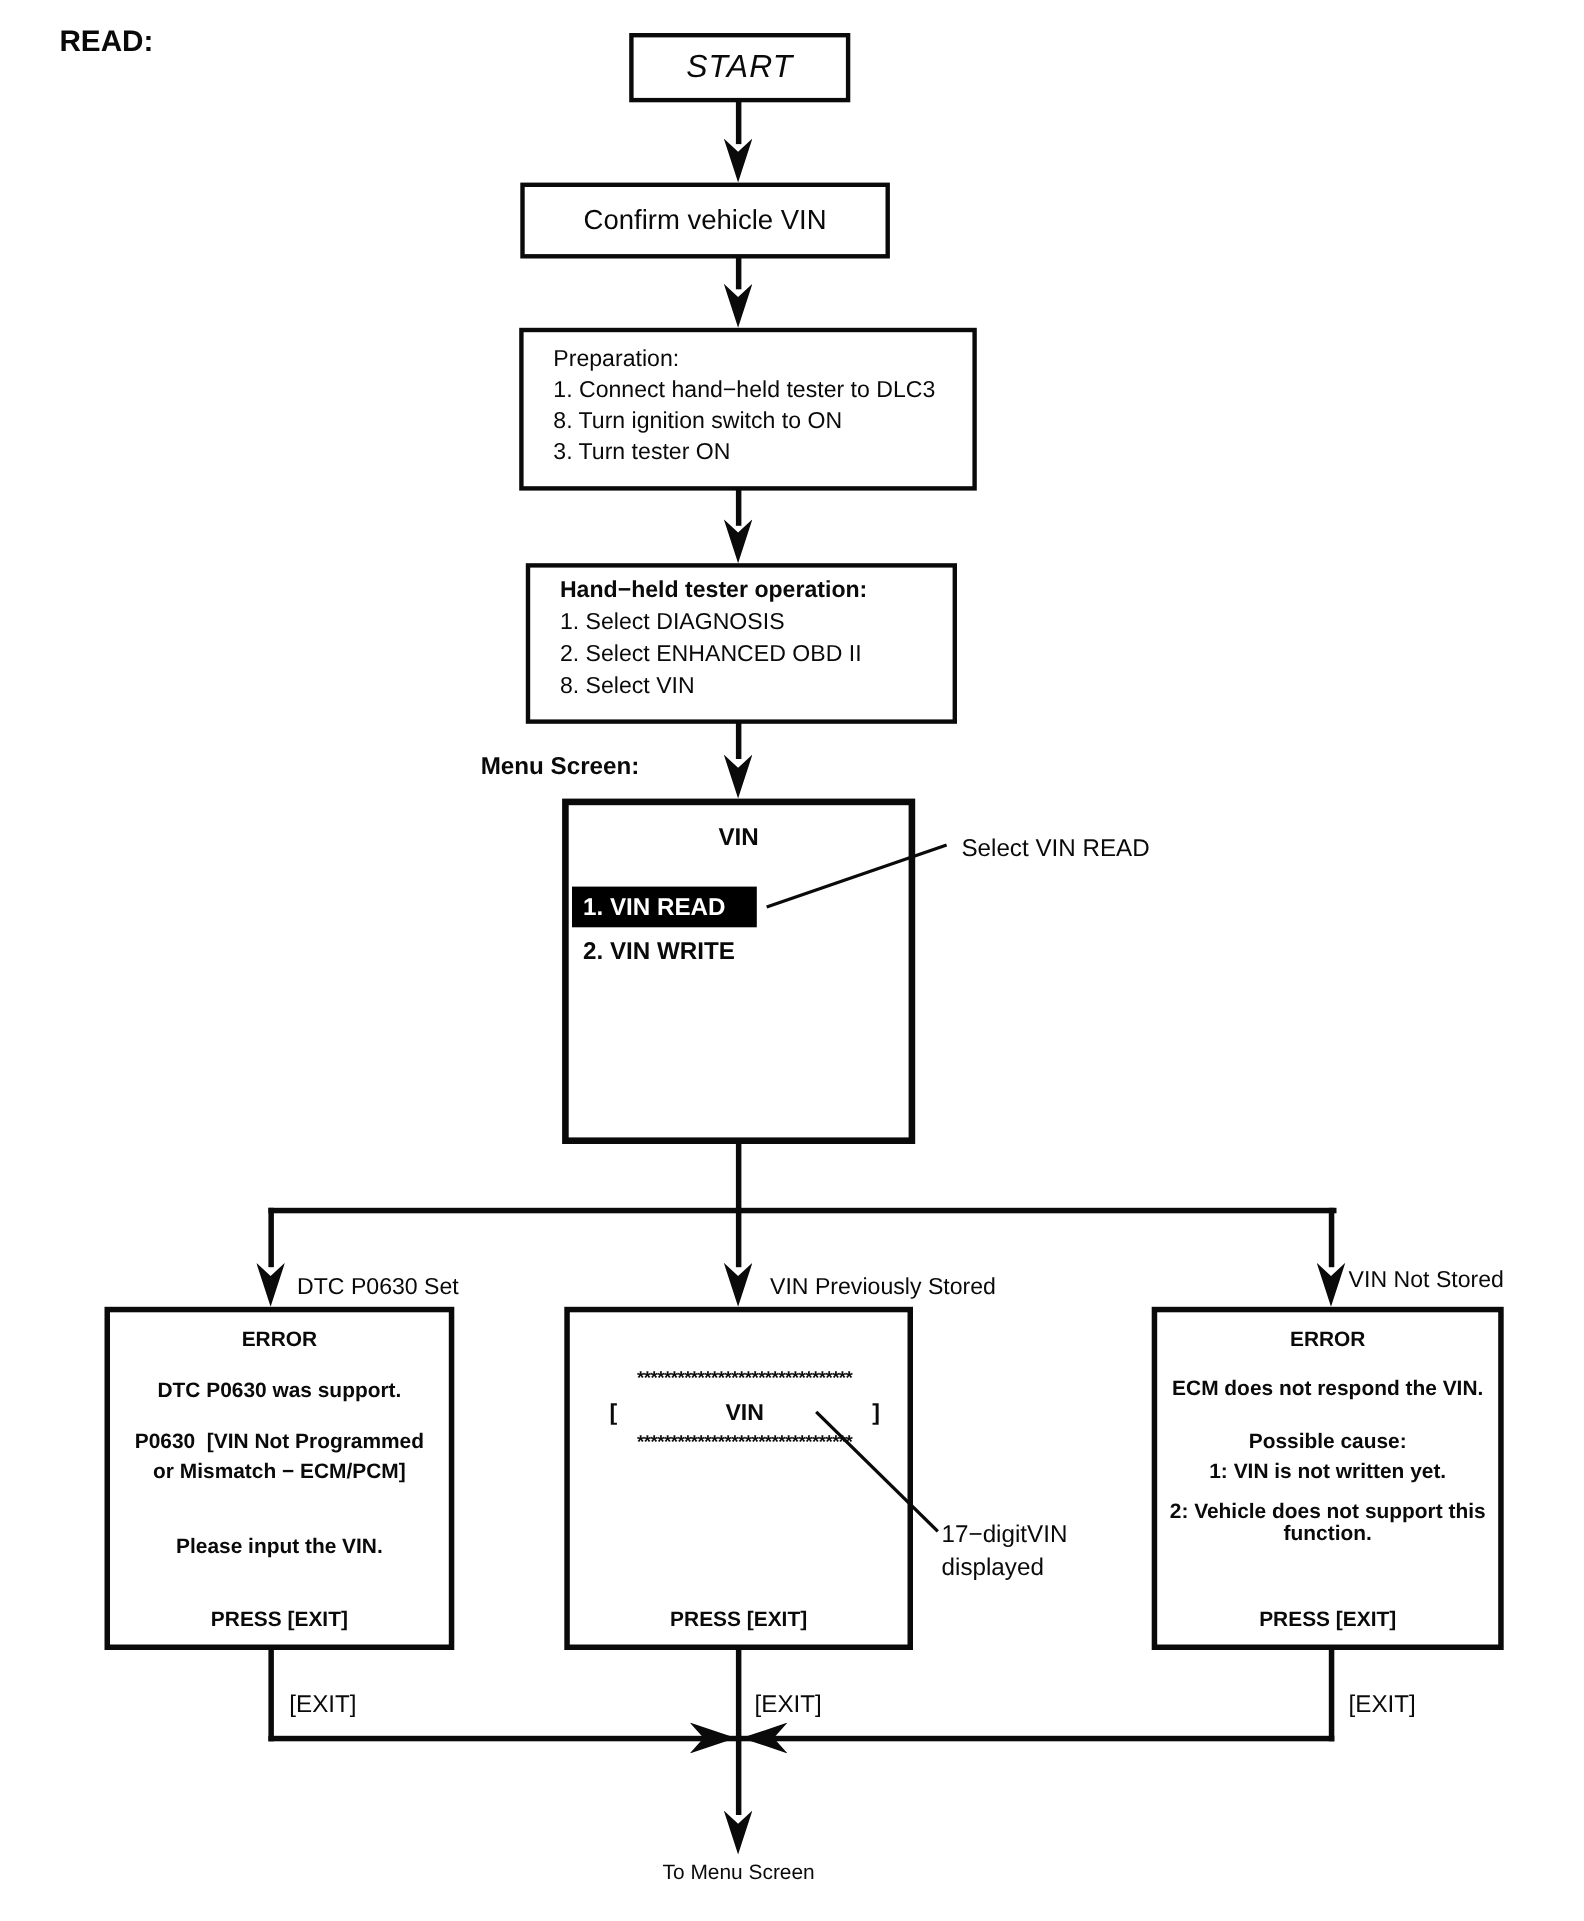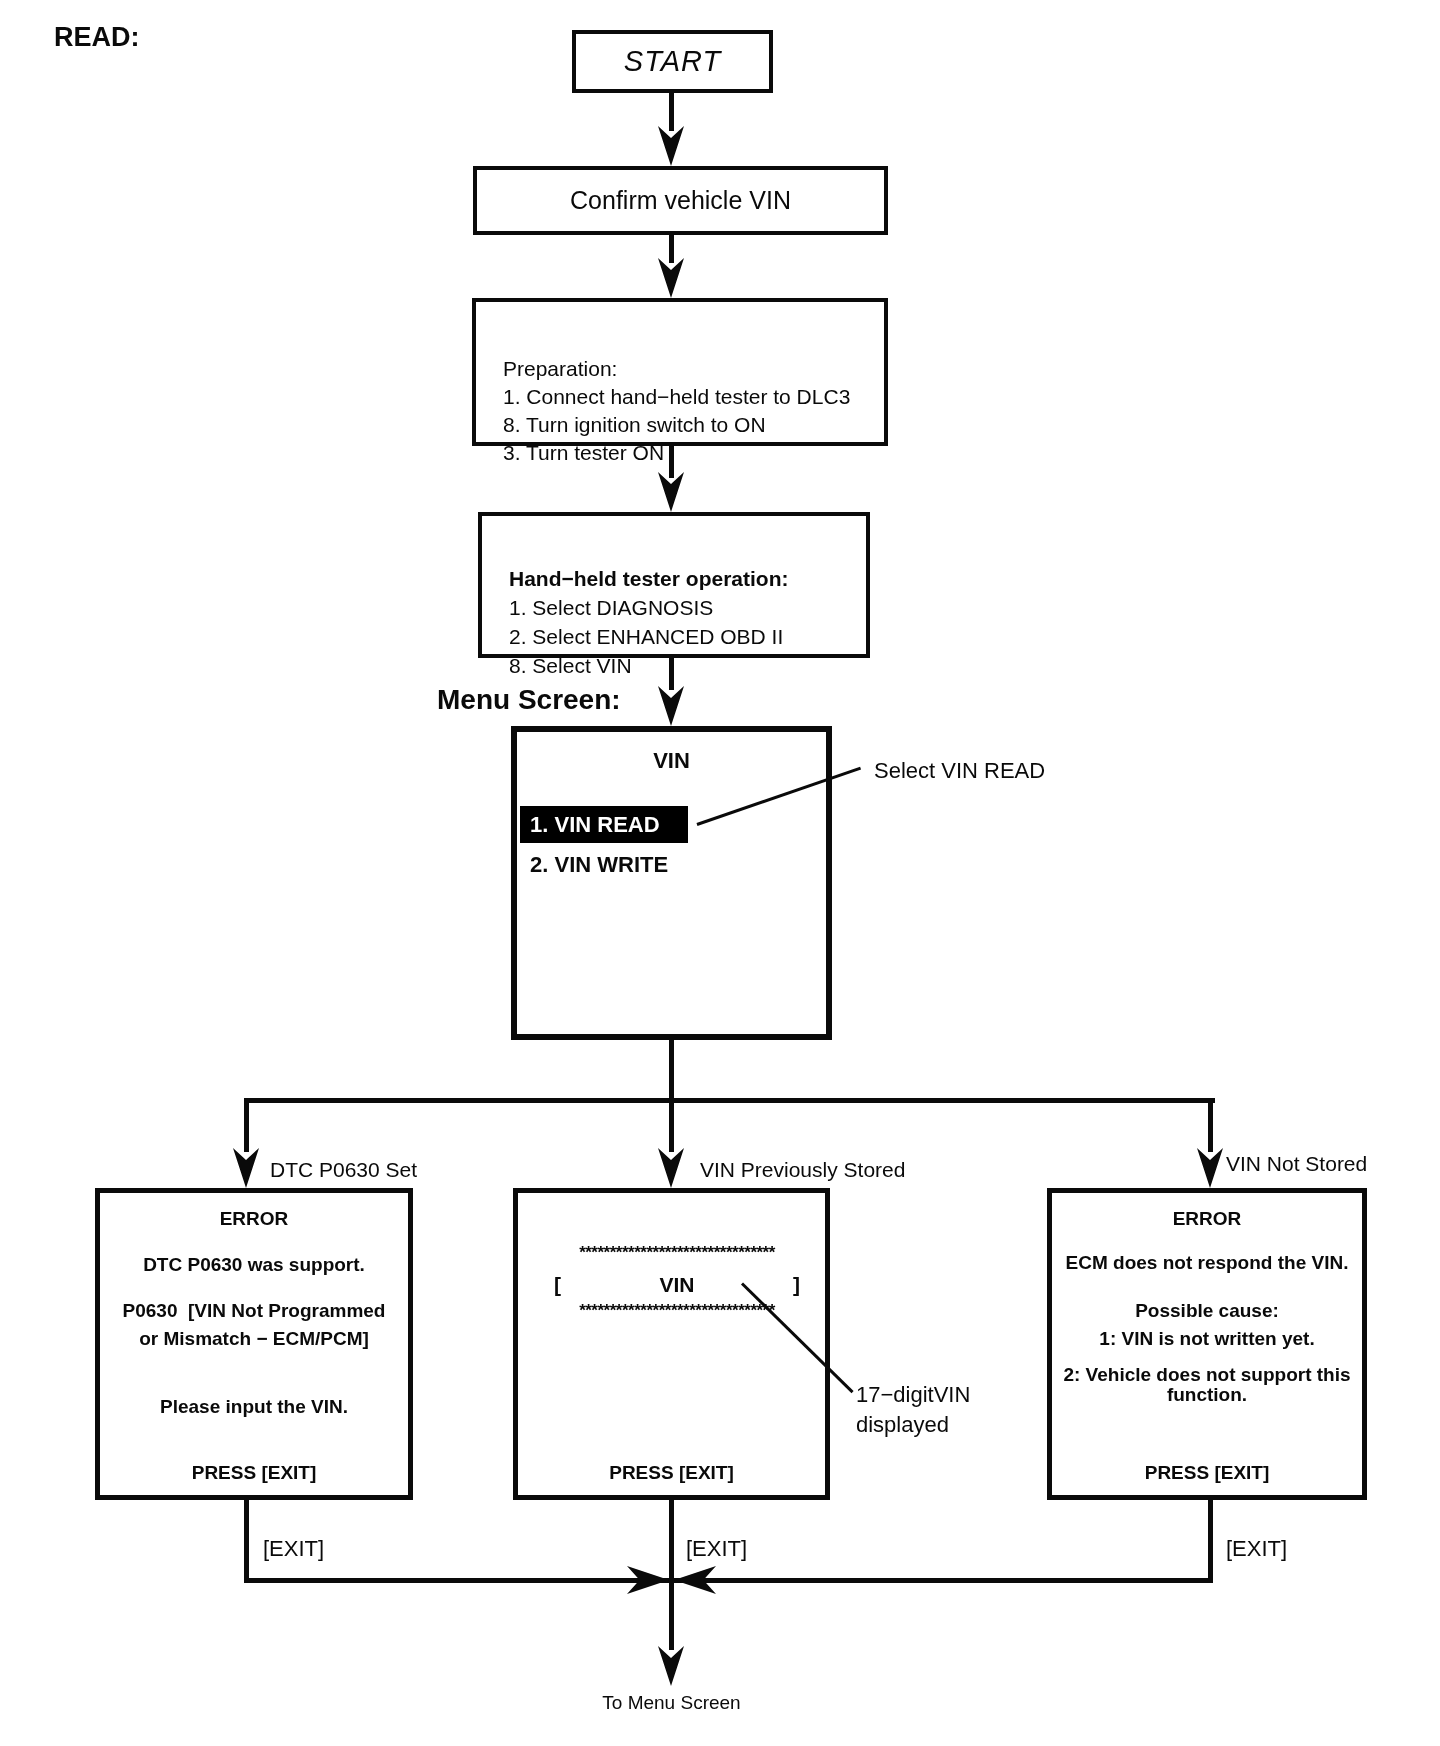--- a/index.html
+++ b/index.html
@@ -21,21 +21,21 @@
     clip-path:polygon(100% 50%,0 0,30% 50%,0 100%);}
   .arrow-left{position:absolute;width:42px;height:28px;background:var(--ink);
     clip-path:polygon(0 50%,100% 0,70% 50%,100% 100%);}
   .diag{position:absolute;height:3px;background:var(--ink);transform-origin:0 50%;}
   .lbl{position:absolute;white-space:nowrap;font-size:21px;}
   .lbl-22{font-size:22px;}
   .bold{font-weight:bold;}
   .heading{font-size:27px;font-weight:bold;}
   .start-text{font-size:29px;letter-spacing:1px;font-style:italic;}
   .confirm-text{font-size:25px;}
-  .steps{position:absolute;font-size:21px;line-height:28px;white-space:nowrap;margin-top:42px;}
+  .steps{position:absolute;font-size:21px;line-height:28px;white-space:nowrap;}
   .screen-line{position:absolute;left:0;right:0;text-align:center;font-weight:bold;
     font-size:19px;white-space:pre-wrap;line-height:24px;}
   .stars{position:absolute;font-weight:bold;font-size:17px;letter-spacing:-0.5px;
     overflow:hidden;white-space:nowrap;text-align:center;}
   .vin-row{position:absolute;display:flex;justify-content:space-between;
     font-weight:bold;font-size:21px;}
   .menu-title{position:absolute;left:0;right:0;text-align:center;font-weight:bold;font-size:22px;}
   .menu-item{position:absolute;font-weight:bold;font-size:22px;white-space:nowrap;}
   .menu-highlight{background:var(--selected_bg);color:var(--selected_text);
     display:flex;align-items:center;padding-left:10px;box-sizing:border-box;}
@@ -48,21 +48,21 @@
 
   <div class="lbl heading" style="left:54px;top:22px;">READ:</div>
 
   <div class="box center-flex" style="left:572px;top:30px;width:201px;height:63px;">
     <span class="start-text">START</span>
   </div>
 
   <div class="vline" style="left:669px;top:91px;width:5px;height:40px;"></div>
   <div class="arrow-down" style="left:658px;top:126px;"></div>
 
-  <div class="box center-flex" style="left:473px;top:166px;width:415px;height:69px;">
+  <div class="box center-flex" style="left:473px;top:166px;width:336px;height:69px;">
     <span class="confirm-text">Confirm vehicle VIN</span>
   </div>
 
   <div class="vline" style="left:669px;top:233px;width:5px;height:30px;"></div>
   <div class="arrow-down" style="left:658px;top:258px;"></div>
 
   <div class="box" style="left:472px;top:298px;width:416px;height:148px;">
     <div class="steps" style="left:27px;top:11px;">
       <div>Preparation:</div>
       <div>1. Connect hand−held tester to DLC3</div>
@@ -79,21 +79,21 @@
       <div class="bold">Hand−held tester operation:</div>
       <div>1. Select DIAGNOSIS</div>
       <div>2. Select ENHANCED OBD II</div>
       <div>8. Select VIN</div>
     </div>
   </div>
 
   <div class="vline" style="left:669px;top:656px;width:5px;height:34px;"></div>
   <div class="arrow-down" style="left:658px;top:686px;"></div>
 
-  <div class="lbl heading" style="left:437px;top:684px;font-size:28px;">Menu Screen:</div>
+  <div class="lbl heading" style="left:437px;top:684px;font-size:22px;">Menu Screen:</div>
 
   <div class="box box-menu" style="left:511px;top:726px;width:321px;height:314px;">
     <div class="menu-title" style="top:16px;">VIN</div>
     <div class="menu-item menu-highlight" style="left:3px;top:74px;width:168px;height:37px;">
       <span>1. VIN READ</span>
     </div>
     <div class="menu-item" style="left:13px;top:120px;">2. VIN WRITE</div>
   </div>
 
   <div class="diag" style="left:697px;top:823px;width:173px;transform:rotate(-19deg);"></div>

